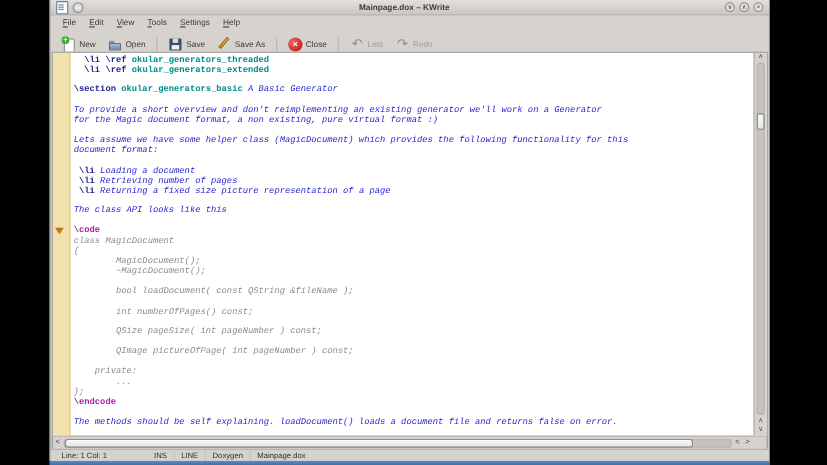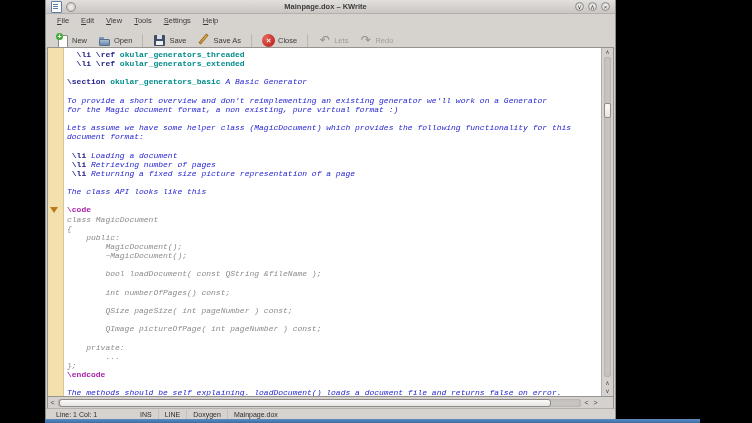--- a/index.html
+++ b/index.html
@@ -1,18 +1,18 @@
 <!DOCTYPE html>
 <html><head>
 <meta charset="utf-8">
 <style>
   html,body{margin:0;padding:0;background:#000;}
   .stage{position:relative;width:752px;height:423px;background:#000;overflow:hidden;
          font-family:"Liberation Sans",sans-serif;-webkit-font-smoothing:antialiased;}
-  .window{position:absolute;left:45px;top:0;width:571px;height:419px;background:#d6d2ce;
+  .window{position:absolute;left:45px;top:0;width:655px;height:419px;background:#d6d2ce;
           border:1px solid #8f8b88;border-top:none;box-sizing:border-box;}
   
   .titlebar{position:relative;height:13px;background:linear-gradient(#e2dfdc,#c9c6c3);
             display:flex;align-items:center;padding:0 5px;border-bottom:1px solid #b4b0ad;}
   .win-icon{width:9px;height:10px;background:#fdfdfd;border:1px solid #5f7ea6;border-radius:1px;
             position:relative;flex:0 0 auto;}
   .win-icon::before{content:"";position:absolute;left:1px;top:2px;width:5px;height:1px;
             background:#5f7ea6;box-shadow:0 2px 0 #5f7ea6,0 4px 0 #5f7ea6;}
   .pin-btn{width:8px;height:8px;border-radius:50%;background:radial-gradient(#f5f4f3,#c2bfbc);
            border:1px solid #8f8c89;margin-left:4px;flex:0 0 auto;}
@@ -196,21 +196,20 @@
           <div class="line"></div>
           <div class="line"><span class="seg-p"> </span><span class="seg-tag">\li</span><span class="seg-desc"> Loading a document</span></div>
           <div class="line"><span class="seg-p"> </span><span class="seg-tag">\li</span><span class="seg-desc"> Retrieving number of pages</span></div>
           <div class="line"><span class="seg-p"> </span><span class="seg-tag">\li</span><span class="seg-desc"> Returning a fixed size picture representation of a page</span></div>
           <div class="line"></div>
           <div class="line"><span class="seg-desc">The class API looks like this</span></div>
           <div class="line"></div>
           <div class="line"><span class="seg-kw">\code</span></div>
           <div class="line"><span class="seg-code">class MagicDocument</span></div>
           <div class="line"><span class="seg-code">{</span></div>
-          <div class="line"><span class="seg-code">    public:</span></div>
           <div class="line"><span class="seg-code">        MagicDocument();</span></div>
           <div class="line"><span class="seg-code">        ~MagicDocument();</span></div>
           <div class="line"></div>
           <div class="line"><span class="seg-code">        bool loadDocument( const QString &amp;fileName );</span></div>
           <div class="line"></div>
           <div class="line"><span class="seg-code">        int numberOfPages() const;</span></div>
           <div class="line"></div>
           <div class="line"><span class="seg-code">        QSize pageSize( int pageNumber ) const;</span></div>
           <div class="line"></div>
           <div class="line"><span class="seg-code">        QImage pictureOfPage( int pageNumber ) const;</span></div>

